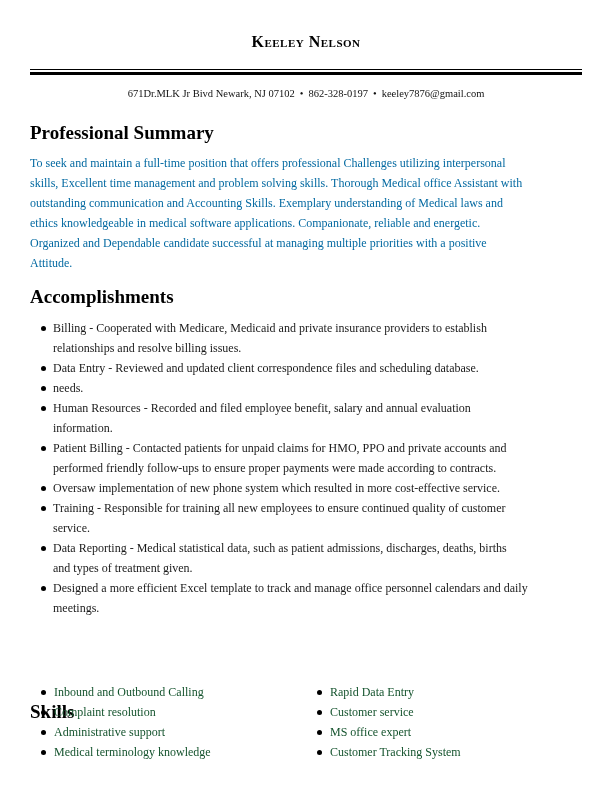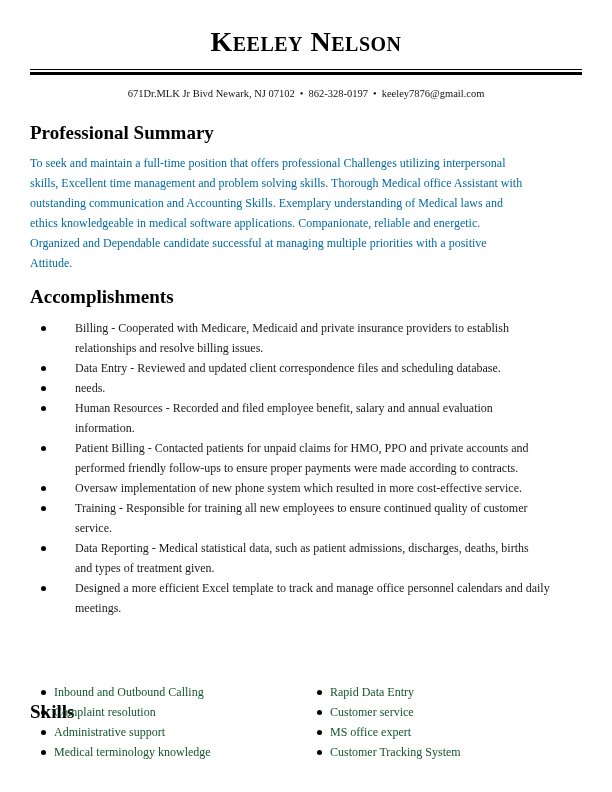--- a/index.html
+++ b/index.html
@@ -20,21 +20,21 @@
       left: 0; top: 0;
       width: 612px; height: 792px;
     }
     .name {
       position: absolute;
       left: 0; width: 612px;
       top: 27px;
       text-align: center;
       font-family: "Liberation Serif", "DejaVu Serif", serif;
       font-weight: bold;
-      font-size: 28px;
+      font-size: 16px;
       font-variant: small-caps;
       letter-spacing: 0.5px;
       color: #000;
       line-height: 30px;
     }
     .rule-thin {
       position: absolute;
       left: 30px; width: 552px;
       top: 69px; height: 1px;
       background: #000;
@@ -84,21 +84,21 @@
       width: 612px;
       margin: 0; padding: 0;
       list-style: none;
       font-family: "Liberation Serif", "DejaVu Serif", serif;
       font-size: 12px;
       line-height: 20px;
       color: #1a1a1a;
     }
     .bullets li {
       position: relative;
-      padding-left: 75px;
+      padding-left: 53px;
       padding-right: 30px;
     }
     .bullets li .line { display: block; white-space: nowrap; }
     .bullet-dot {
       position: absolute;
       left: 41px;
       top: 8px;
       width: 5px; height: 5px;
       border-radius: 50%;
       background: #000;

